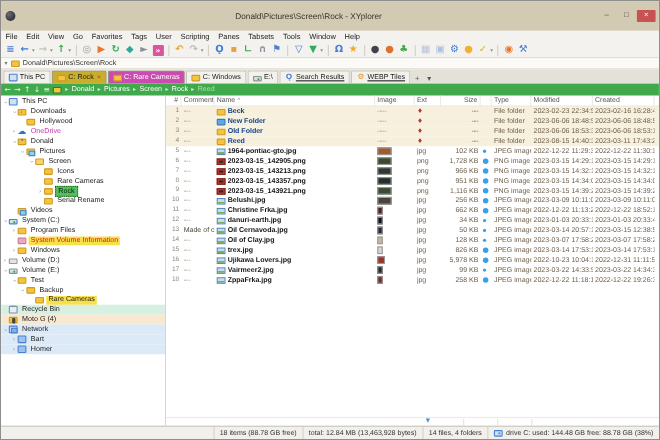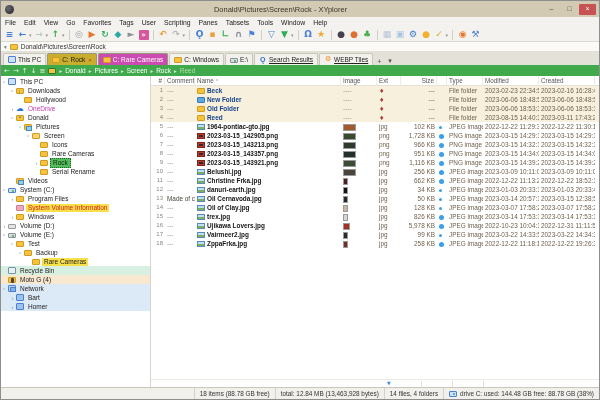--- a/index.html
+++ b/index.html
@@ -2,21 +2,21 @@
 <html><head>
 <meta charset="utf-8">
 <style>
   html,body{margin:0;padding:0;background:#e8e8e8;}
   *{box-sizing:border-box;}
   #win{width:600px;height:400px;border:1px solid #8e8e8e;background:#fff;display:flex;flex-direction:column;overflow:hidden;
        font-family:"Liberation Sans",sans-serif;-webkit-font-smoothing:antialiased;}
   .ico{font-family:"DejaVu Sans",sans-serif;}
 
   
-  #titlebar{height:16px;background:#d3cab4;display:flex;align-items:center;flex:0 0 auto;}
+  #titlebar{height:27px;background:#d3cab4;display:flex;align-items:center;flex:0 0 auto;}
   #app-logo{width:9px;height:9px;border-radius:50%;background:radial-gradient(circle at 35% 35%,#6a6a72,#1d1d24);margin:0 4px;}
   #title-text{flex:1;text-align:center;font-size:7.5px;color:#3a352a;}
   .winbtn{width:17px;height:11px;font-size:7px;line-height:10px;text-align:center;color:#4a4537;margin-right:1px;}
   #close-btn{background:#c85252;color:#fff;border-radius:1px;margin-right:3px;}
 
   
   #menubar{height:11px;background:#f4f2ee;display:flex;align-items:center;padding-left:4px;gap:8px;flex:0 0 auto;}
   .menu-item{font-size:6.8px;color:#222;}
 
   

